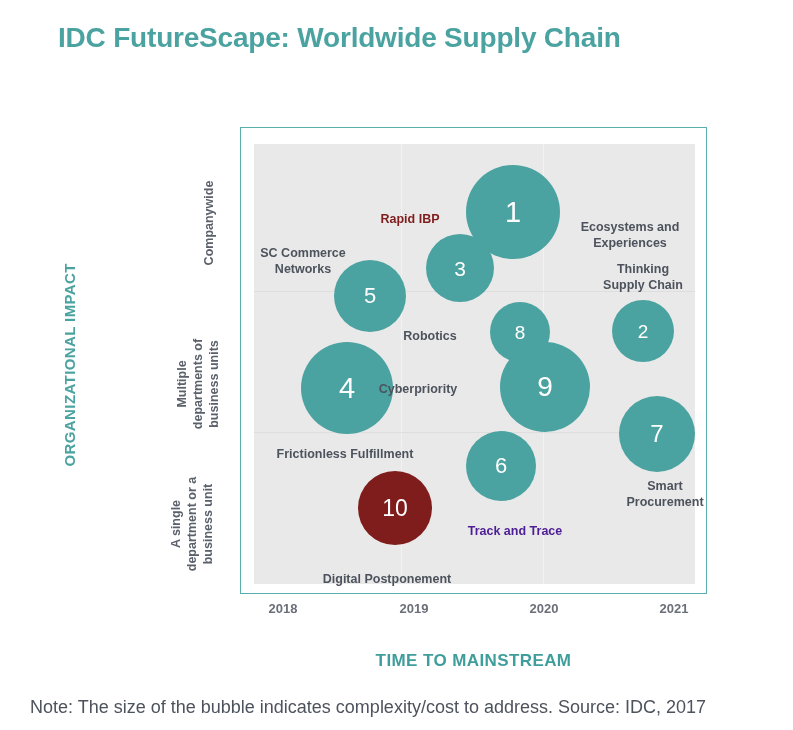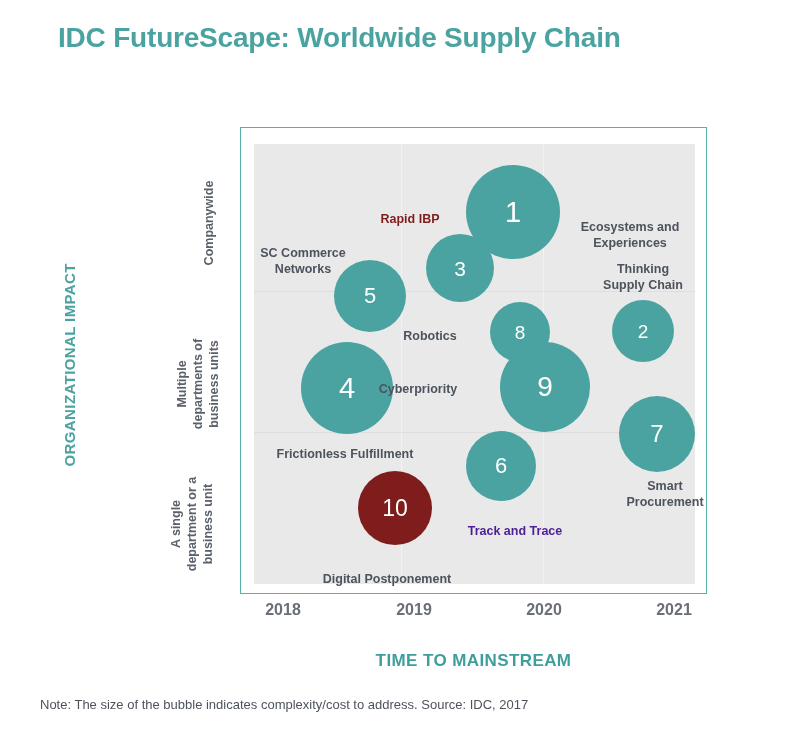--- a/index.html
+++ b/index.html
@@ -124,43 +124,43 @@
     color: #4d535d;
     line-height: 1.3;
     text-align: center;
     white-space: pre-line;
   }
 
   
   .x-tick {
     position: absolute;
     top: 601px;
-    font-size: 16px;
+    font-size: 13px;
     font-weight: bold;
     color: #6a6f78;
     text-align: center;
     width: 80px;
   }
   #x-axis-title {
     position: absolute;
     left: 240px;
     top: 651px;
     width: 467px;
     text-align: center;
     font-size: 17px;
     font-weight: bold;
     color: #3F9E9B;
     letter-spacing: 0.4px;
   }
 
   #footnote {
     position: absolute;
-    left: 40px;
+    left: 30px;
     top: 697px;
-    font-size: 13px;
+    font-size: 18px;
     color: #4d535d;
     white-space: nowrap;
   }
 </style>
 </head>
 <body>
 
 <div id="chart-title">IDC FutureScape: Worldwide Supply Chain</div>
 
 <div id="y-axis-title">ORGANIZATIONAL IMPACT</div>

